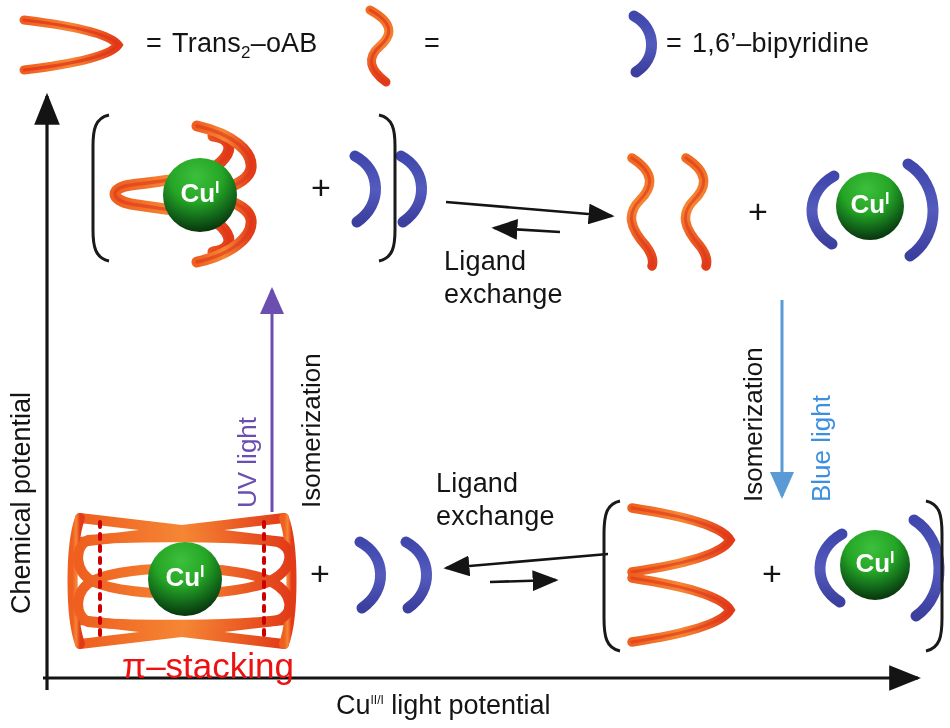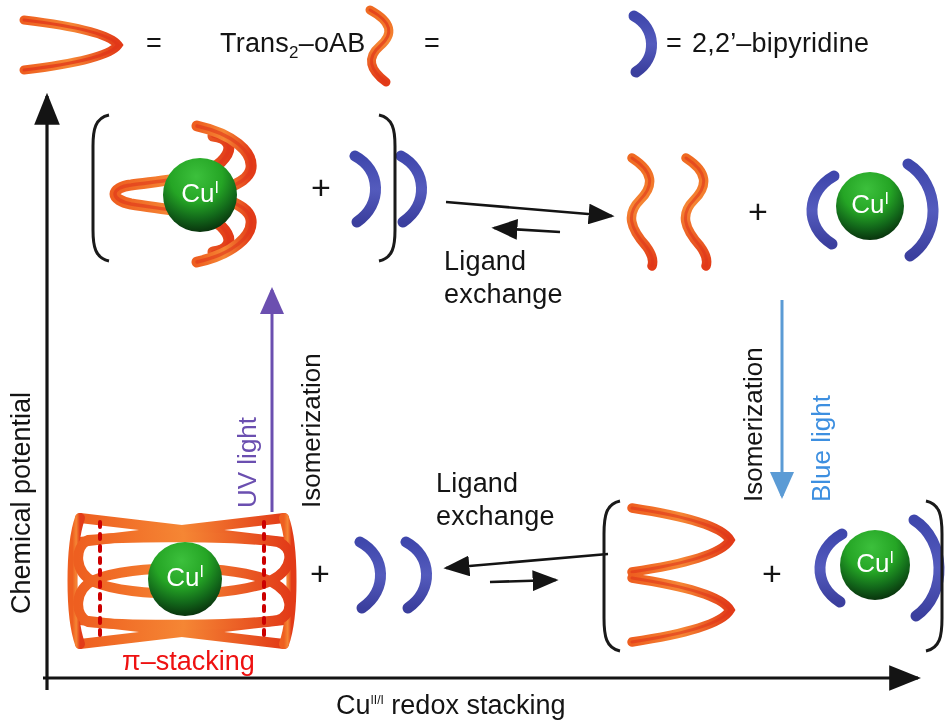--- a/index.html
+++ b/index.html
@@ -5,23 +5,23 @@
   html,body{margin:0;padding:0;background:#ffffff;}
   body{width:950px;height:728px;position:relative;overflow:hidden;
        font-family:"Liberation Sans","DejaVu Sans",sans-serif;color:#1a1a1a;}
   .abs{position:absolute;}
   .lbl{font-size:27px;letter-spacing:.2px;white-space:nowrap;color:#141414;}
   .plus{font-size:34px;font-weight:400;color:#141414;}
   .rot-ccw{transform-origin:0 0;transform:rotate(-90deg);}
   .axis-title{font-size:27px;color:#141414;white-space:nowrap;}
   .cu-text{position:absolute;left:50%;top:50%;transform:translate(-50%,-54%);
            color:#fff;font-size:26px;font-family:"Liberation Sans",sans-serif;
-           white-space:nowrap;pointer-events:none;}
+           white-space:nowrap;pointer-events:none;font-weight:bold;}
   .cu-text sup{font-size:16px;vertical-align:super;}
-  .pi-stack{font-size:27px;color:#ee1111;white-space:nowrap;}
+  .pi-stack{font-size:35px;color:#ee1111;white-space:nowrap;}
   .uvlight{font-size:26px;color:#6b4fb0;white-space:nowrap;}
   .bluelight{font-size:26px;color:#3d8fe0;white-space:nowrap;}
   .blackrot{font-size:26px;color:#141414;white-space:nowrap;}
   svg{overflow:visible;display:block;}
   .brk{position:absolute;}
 </style>
 </head>
 <body>
 
 <svg width="0" height="0" style="position:absolute" aria-hidden="true">
@@ -61,52 +61,52 @@
 
 <div class="abs" style="left:0;top:0;width:950px;height:92px;">
 
   <div class="abs" style="left:14px;top:10px;">
     <svg width="130" height="70" viewBox="0 0 130 70">
       <path d="M10,10 C60,16 96,24 104,35 C96,46 60,54 10,60" fill="none" stroke="url(#gOrangeH)" stroke-width="9" stroke-linecap="round"></path>
       <path d="M10,10 C60,16 96,24 104,35 C96,46 60,54 10,60" fill="none" stroke="#e0361a" stroke-width="3" stroke-linecap="round" opacity=".75"></path>
     </svg>
   </div>
   <div class="abs lbl" style="left:146px;top:28px;"><span>=</span></div>
-  <div class="abs lbl" style="left:172px;top:28px;margin-left:48px;">
+  <div class="abs lbl" style="left:172px;top:28px;">
     <span>Trans</span><sub style="font-size:17px;">2</sub><span>–oAB</span>
   </div>
 
   <div class="abs" style="left:356px;top:4px;">
     <svg width="60" height="84" viewBox="0 0 60 84">
       <path d="M14,6 C36,18 38,30 24,42 C10,54 14,66 30,78" fill="none" stroke="url(#gOrange)" stroke-width="9" stroke-linecap="round"></path>
       <path d="M14,6 C36,18 38,30 24,42 C10,54 14,66 30,78" fill="none" stroke="#e0361a" stroke-width="3" stroke-linecap="round" opacity=".7"></path>
     </svg>
   </div>
   <div class="abs lbl" style="left:424px;top:28px;"><span>=</span></div>
 
   <div class="abs" style="left:624px;top:10px;">
     <svg width="44" height="68" viewBox="0 0 44 68">
       <path d="M10,6 C32,18 34,48 12,62" fill="none" stroke="url(#gBlue)" stroke-width="11" stroke-linecap="round"></path>
     </svg>
   </div>
   <div class="abs lbl" style="left:666px;top:28px;"><span>=</span></div>
-  <div class="abs lbl" style="left:692px;top:28px;"><span>2,2’–bipyridine</span></div>
+  <div class="abs lbl" style="left:692px;top:28px;"><span>1,6’–bipyridine</span></div>
 </div>
 
 <svg class="abs" style="left:0;top:0;" width="950" height="728">
   <line x1="47" y1="690" x2="47" y2="96" stroke="#141414" stroke-width="3.2" marker-end="url(#mArrowR)"></line>
   <line x1="43" y1="678" x2="918" y2="678" stroke="#141414" stroke-width="3.2" marker-end="url(#mArrowR)"></line>
 </svg>
 
 <div class="abs" style="left:6px;top:614px;">
   <div class="axis-title rot-ccw">Chemical potential</div>
 </div>
 
 <div class="abs axis-title" style="left:336px;top:690px;">
-  <span>Cu</span><sup style="font-size:12px;">II/I</sup><span> redox stacking</span>
+  <span>Cu</span><sup style="font-size:12px;">II/I</sup><span> light potential</span>
 </div>
 
 <div class="abs" style="left:85px;top:112px;width:310px;height:160px;">
 
   <svg class="brk" style="left:0;top:0;" width="30" height="152">
     <path d="M24,3 C10,6 8,18 8,34 L8,118 C8,134 10,146 24,149" fill="none" stroke="#1a1a1a" stroke-width="3"></path>
   </svg>
 
   <svg class="abs" style="left:16px;top:10px;" width="210" height="140" viewBox="0 0 210 140">
     <path d="M112,14 C128,16 134,26 120,40 C104,56 66,58 30,63 C20,64 14,68 14,72

